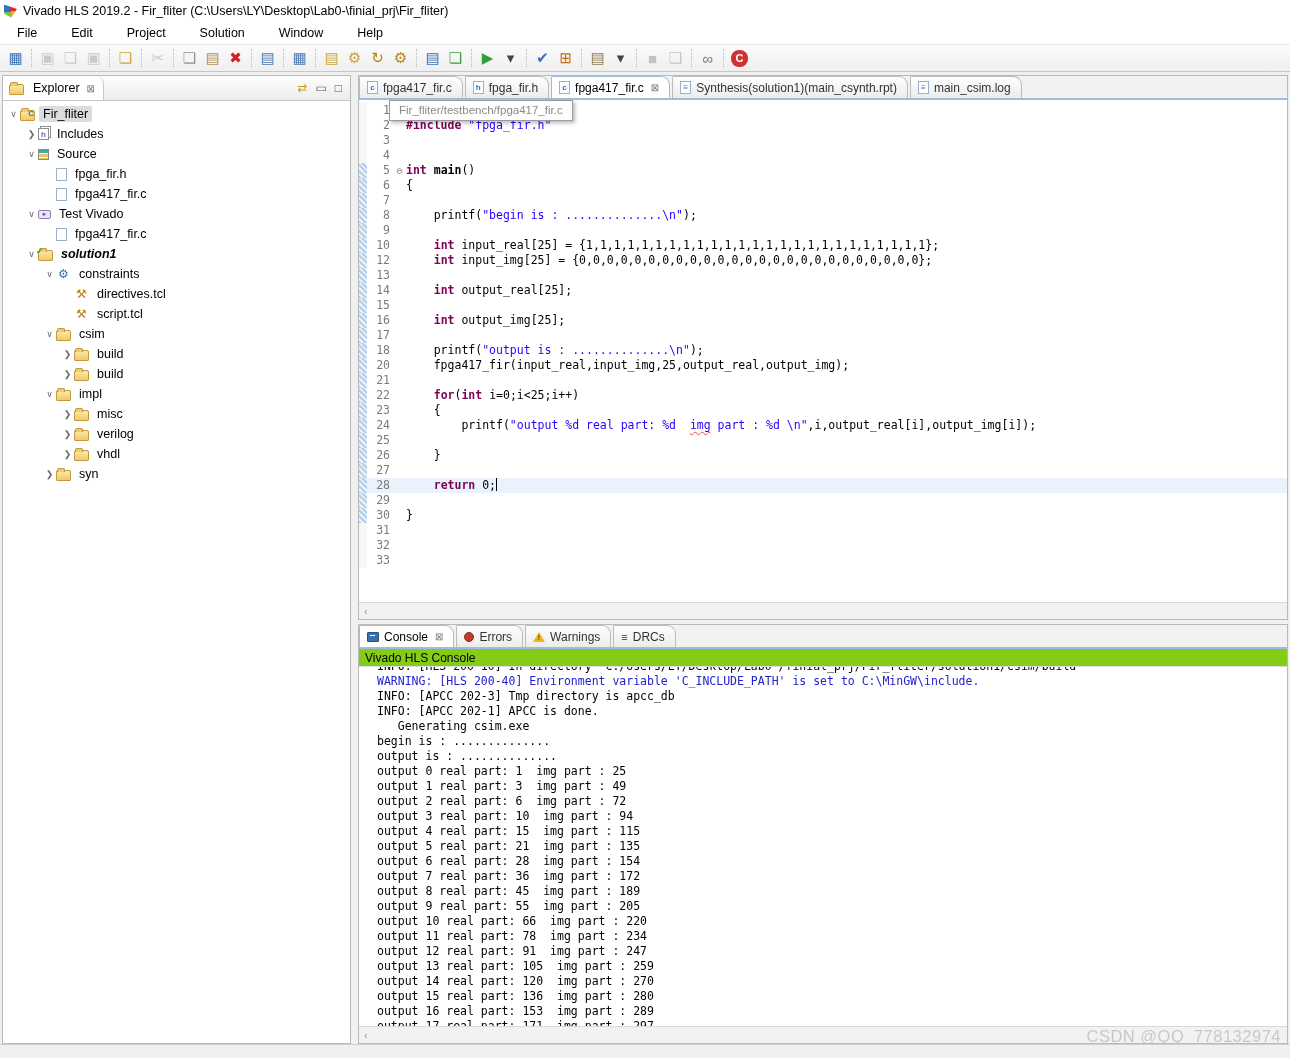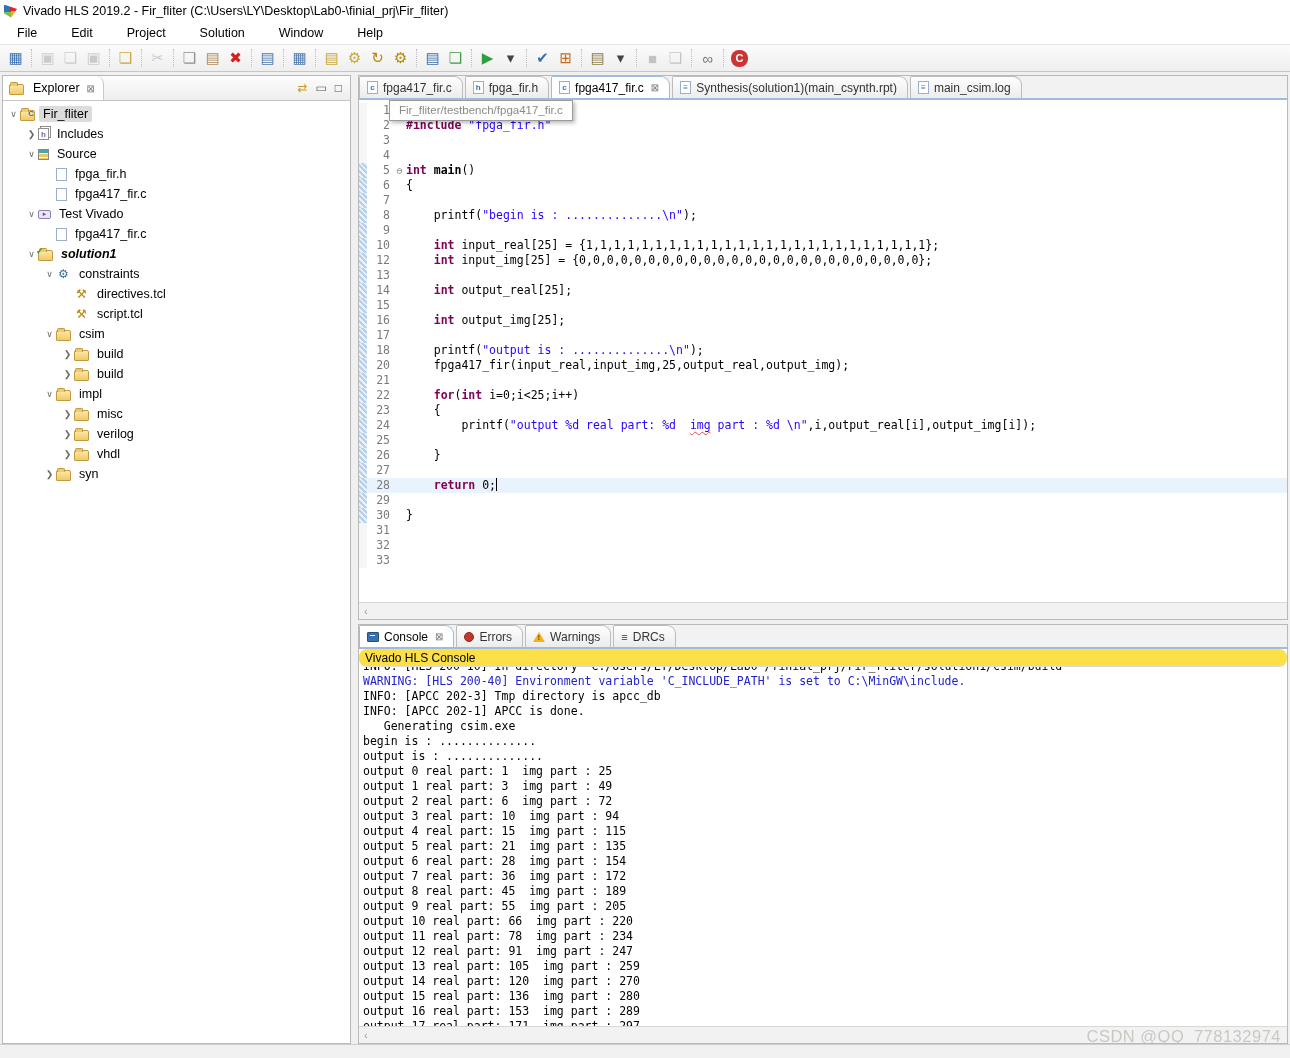--- a/index.html
+++ b/index.html
@@ -78,22 +78,22 @@
   .tb { font-weight:bold; }
   .wavy { text-decoration:underline wavy #e05050 1px; text-underline-offset:2px; }
   .caret { display:inline-block; width:1px; height:13px; background:#000; vertical-align:-2px; }
 
   .tooltip { position:absolute; left:30px; top:0px; background:#fefefe; border:1px solid #9b9b9b; box-shadow:2px 2px 4px rgba(0,0,0,.28); padding:2px 9px; font-family:"Liberation Sans",sans-serif; font-size:11.5px; color:#8a8a8a; z-index:5; }
 
   .hscroll { height:17px; background:#f2f2f2; border-top:1px solid #d8d8d8; display:flex; align-items:center; padding-left:5px; color:#9a9a9a; font-size:11px; position:relative; }
 
   
   .console-panel { flex:1; margin-top:4px; display:flex; flex-direction:column; border:1px solid #b9b9b9; background:#fff; overflow:hidden; }
-  .console-hdr { height:18px; border-bottom:1px solid #dcdcdc; font-size:12px; padding:2px 6px; background:#fde047; flex:none;border-radius:8px; }
-  .console-out { flex:1; overflow:hidden; font-family:"DejaVu Sans Mono", monospace; font-size:11.5px; line-height:15px; padding-left:4px; white-space:pre; }
+  .console-hdr { height:18px; border-bottom:1px solid #dcdcdc; font-size:12px; padding:2px 6px; background:#84cc16; flex:none; }
+  .console-out { flex:1; overflow:hidden; font-family:"DejaVu Sans Mono", monospace; font-size:11.5px; line-height:15px; padding-left:18px; white-space:pre; }
   .cline { height:15px; }
   .cline.warn { color:#2222cc; }
   .cline.clip { margin-top:-8px; }
   .ct-ico { font-size:11px; }
   .tri { width:0; height:0; border-left:6px solid transparent; border-right:6px solid transparent; border-bottom:10px solid #f0b41e; position:relative; display:inline-block; }
   .tri::after { content:"!"; position:absolute; left:-1.5px; top:1px; font-size:8px; font-weight:bold; color:#6b4f00; }
   .reddot { width:10px; height:10px; border-radius:50%; background:#c23a2e; border:1px solid #8e241b; display:inline-block; }
   .bluebox { width:12px; height:10px; background:#3a6fb0; border:1px solid #28507f; border-radius:1px; display:inline-block; position:relative; }
   .bluebox::after { content:""; position:absolute; left:2px; top:2px; width:5px; height:1px; background:#fff; }
 

